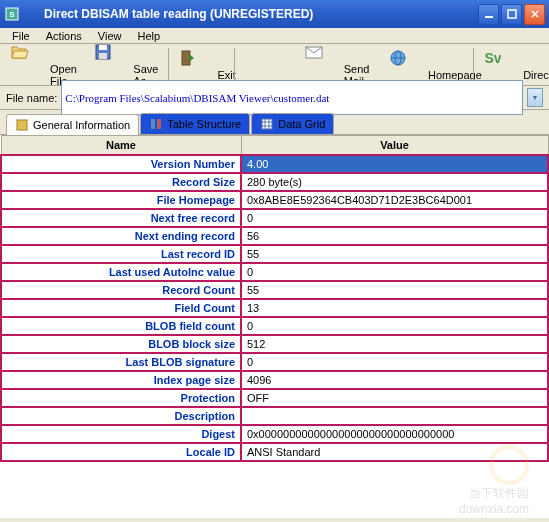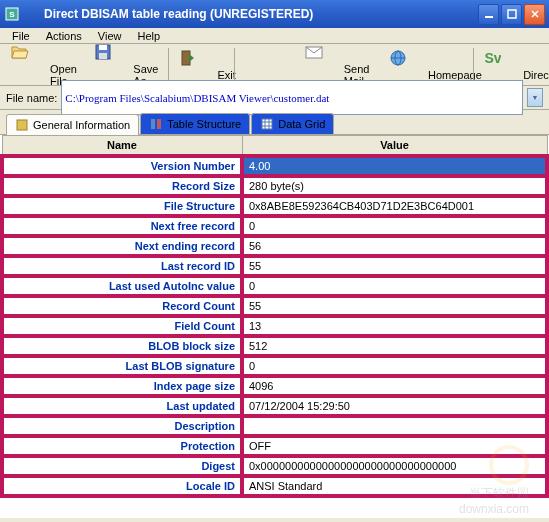--- a/index.html
+++ b/index.html
@@ -140,21 +140,21 @@
 .grid th {
   background: #ece9d8;
   border: 1px solid #aca899;
   padding: 3px 6px;
   font-weight: bold;
   text-align: center;
   font-size: 11px;
   height: 18px;
 }
 .grid td {
-  border: 4px solid #be185d;
+  border: 2px solid #be185d;
   padding: 2px 5px;
   font-size: 11px;
   height: 18px;
   margin-top: 17px;
 }
 .grid td.name {
   text-align: right;
   color: #0033aa;
   font-weight: bold;
   width: 240px;
@@ -335,21 +335,21 @@
     <tbody id="table-body">
         <tr class="selected">
           <td class="name">Version Number</td>
           <td class="value">4.00</td>
         </tr>
         <tr>
           <td class="name">Record Size</td>
           <td class="value">280 byte(s)</td>
         </tr>
         <tr>
-          <td class="name">File Structure</td>
+          <td class="name">File Homepage</td>
           <td class="value">0x8ABE8E592364CB403D71D2E3BC64D001</td>
         </tr>
         <tr>
           <td class="name">Next free record</td>
           <td class="value">0</td>
         </tr>
         <tr>
           <td class="name">Next ending record</td>
           <td class="value">56</td>
         </tr>
@@ -363,42 +363,42 @@
         </tr>
         <tr>
           <td class="name">Record Count</td>
           <td class="value">55</td>
         </tr>
         <tr>
           <td class="name">Field Count</td>
           <td class="value">13</td>
         </tr>
         <tr>
+          <td class="name">BLOB field count</td>
+          <td class="value">0</td>
+        </tr>
+        <tr>
           <td class="name">BLOB block size</td>
           <td class="value">512</td>
         </tr>
         <tr>
           <td class="name">Last BLOB signature</td>
           <td class="value">0</td>
         </tr>
         <tr>
           <td class="name">Index page size</td>
           <td class="value">4096</td>
         </tr>
         <tr>
-          <td class="name">Last updated</td>
-          <td class="value">07/12/2004 15:29:50</td>
+          <td class="name">Protection</td>
+          <td class="value">OFF</td>
         </tr>
         <tr>
           <td class="name">Description</td>
           <td class="value"></td>
-        </tr>
-        <tr>
-          <td class="name">Protection</td>
-          <td class="value">OFF</td>
         </tr>
         <tr>
           <td class="name">Digest</td>
           <td class="value">0x00000000000000000000000000000000</td>
         </tr>
         <tr>
           <td class="name">Locale ID</td>
           <td class="value">ANSI Standard</td>
         </tr>
       </tbody>

